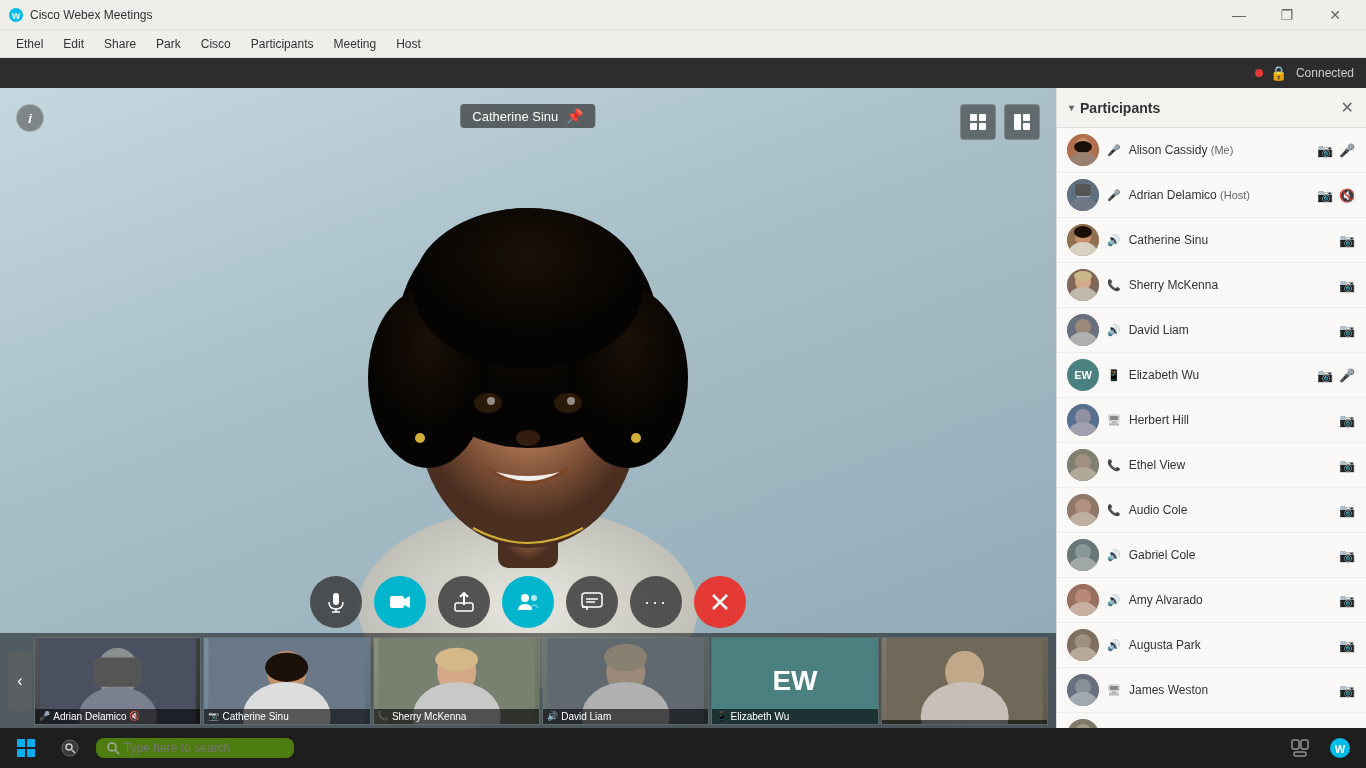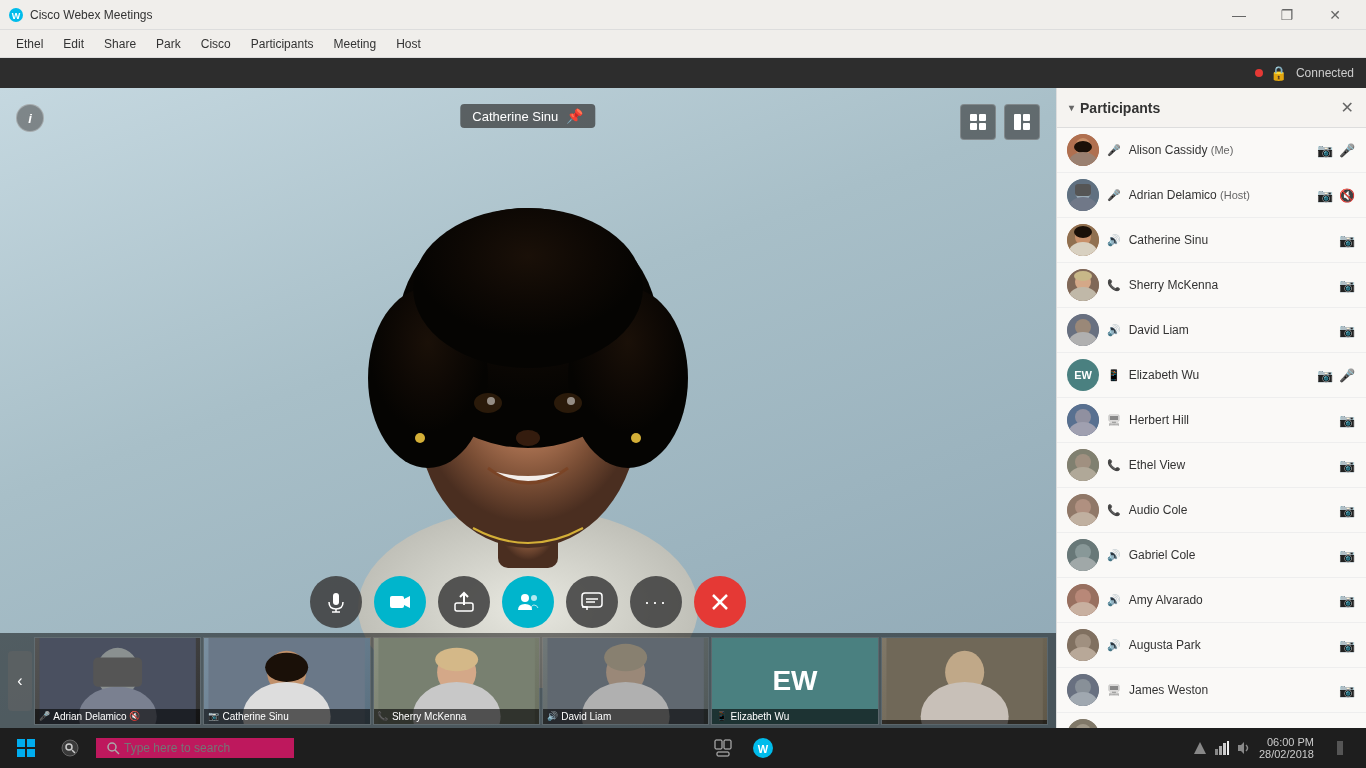--- a/index.html
+++ b/index.html
@@ -308,21 +308,21 @@
       display: flex;
       align-items: center;
       justify-content: space-between;
       padding: 0 8px;
       position: absolute;
       bottom: 0;
       left: 0;
       right: 0;
     }
     #taskbar-left { display: flex; align-items: center; gap: 8px; }
-    .search-bar { display: flex; align-items: center; gap: 4px; background: #be185d; border-radius: 0; padding: 3px 10px; }
+    .search-bar { display: flex; align-items: center; gap: 4px; background: #4d7c0f; border-radius: 8px; padding: 3px 10px; }
     .search-bar input { background: transparent; border: none; color: white; font-size: 12px; outline: none; width: 160px; }
     #taskbar-center { display: flex; align-items: center; gap: 4px; }
     .taskbar-icon { width: 36px; height: 36px; display: flex; align-items: center; justify-content: center; cursor: pointer; border-radius: 2px; }
     #taskbar-right { display: flex; align-items: center; gap: 8px; color: #ccc; font-size: 11px; }
     .time-display { text-align: right; }
   </style>
 </head>
 <body>
 
 <div id="title-bar">
@@ -839,37 +839,13 @@
         <rect x="3" y="13" width="12" height="4" rx="1" stroke="#ccc" stroke-width="1" fill="none"></rect>
       </svg>
     </div>
     <div class="taskbar-icon">
       <svg width="22" height="22" viewBox="0 0 22 22">
         <circle cx="11" cy="11" r="10" fill="#00bceb"></circle>
         <text x="11" y="16" text-anchor="middle" font-size="11" fill="white" font-weight="bold">W</text>
       </svg>
     </div>
   </div>
-  <div id="taskbar-right">
-    <svg width="14" height="14" viewBox="0 0 14 14">
-      <polygon points="7,1 13,13 1,13" fill="#888"></polygon>
-    </svg>
-    <svg width="14" height="14" viewBox="0 0 14 14">
-      <rect x="0" y="8" width="3" height="6" fill="#888"></rect>
-      <rect x="4" y="5" width="3" height="9" fill="#aaa"></rect>
-      <rect x="8" y="2" width="3" height="12" fill="#ccc"></rect>
-      <rect x="12" y="0" width="2" height="14" fill="#eee"></rect>
-    </svg>
-    <svg width="14" height="14" viewBox="0 0 14 14">
-      <polygon points="1,4 1,10 4,10 7,13 7,1 4,4" fill="#888"></polygon>
-      <path d="M9 4 Q12 7 9 10" stroke="#888" stroke-width="1.5" fill="none"></path>
-    </svg>
-    <div class="time-display">
-      <div>06:00 PM</div>
-      <div>28/02/2018</div>
-    </div>
-    <div class="taskbar-icon">
-      <svg width="6" height="14" viewBox="0 0 6 14">
-        <rect x="0" y="0" width="6" height="14" fill="#555"></rect>
-      </svg>
-    </div>
-  </div>
 </div>
 
 </body></html>

